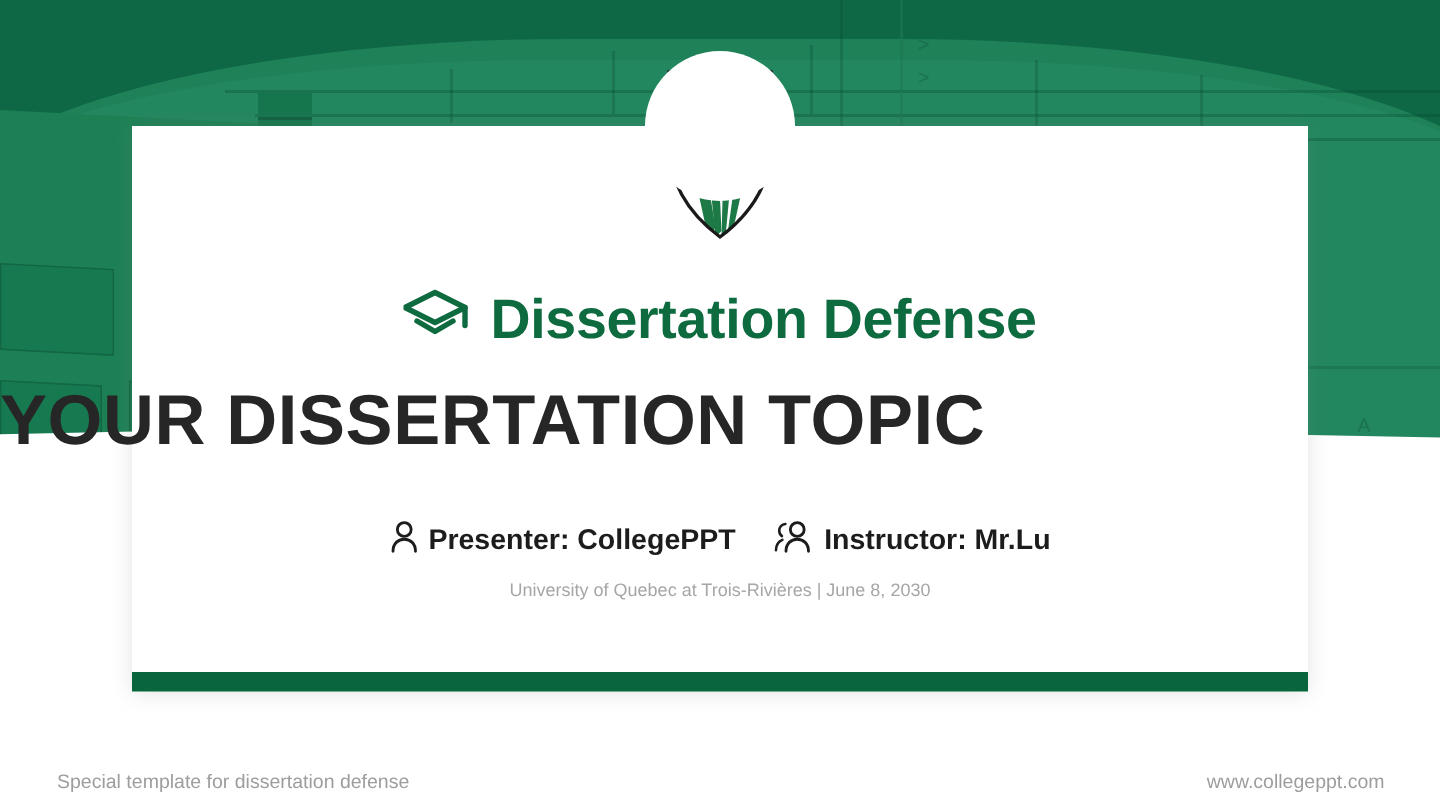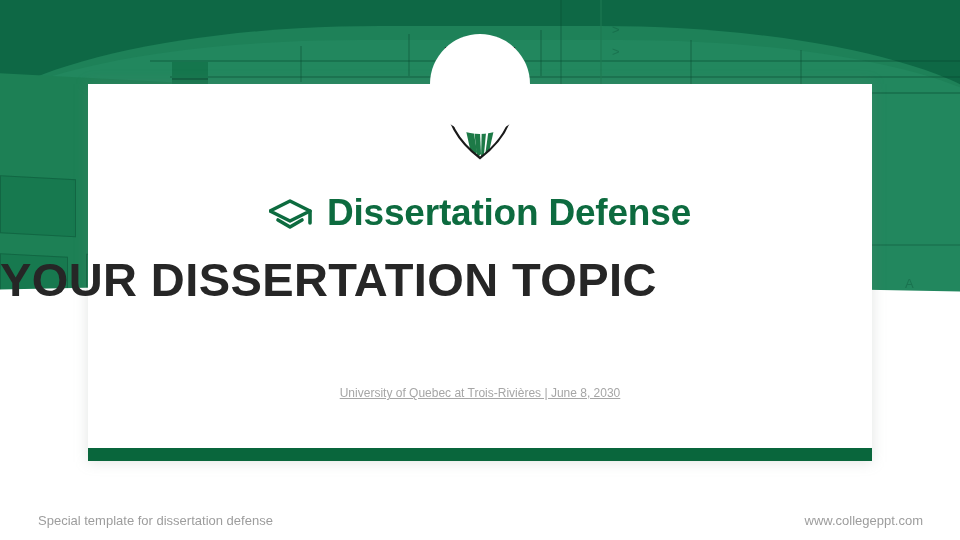--- a/index.html
+++ b/index.html
@@ -190,21 +190,21 @@
     background: #ffffff;
   }
 
   
   .title-row {
     position: absolute;
     left: 0;
     top: 192px;
     width: 960px;
     display: flex;
-    align-items: flex-end;
+    align-items: flex-start;
     justify-content: center;
     gap: 14px;
   }
   .cap-icon { width: 44px; height: 36px; display: block; }
   .title-green {
     font-size: 37px;
     font-weight: bold;
     color: #0d6b3f;
     letter-spacing: -0.2px;
     white-space: nowrap;
@@ -243,21 +243,20 @@
   }
   .subline {
     position: absolute;
     left: 0;
     top: 386px;
     width: 960px;
     text-align: center;
     font-size: 12px;
     color: #a6a6a6;
     white-space: nowrap;
-    text-decoration: underline;
   }
 
   
   .footer-left {
     position: absolute;
     left: 38px;
     top: 513px;
     font-size: 13px;
     color: #9d9d9d;
     white-space: nowrap;
@@ -371,19 +370,41 @@
         <path d="M21,3 L41,13 L21,23 L1,13 Z" stroke="#0d6b3f" stroke-width="3.6" stroke-linejoin="round" fill="none"></path>
         <path d="M41,13 L41,25" stroke="#0d6b3f" stroke-width="3.6" stroke-linecap="round"></path>
         <path d="M9,22 L21,29 L33,22" stroke="#0d6b3f" stroke-width="3.6" stroke-linejoin="round" stroke-linecap="round" fill="none"></path>
       </svg>
     </span>
     <span class="title-green">Dissertation Defense</span>
   </div>
 
   <div class="topic">YOUR DISSERTATION TOPIC</div>
 
+  <div class="people-row">
+    <div class="person-item">
+      <span>
+        <svg width="19" height="22" viewBox="0 0 19 22" fill="none">
+          <circle cx="9.5" cy="6" r="4.6" stroke="#1c1c1c" stroke-width="1.9"></circle>
+          <path d="M2,20.5 C2,15.4 5.4,12.5 9.5,12.5 C13.6,12.5 17,15.4 17,20.5" stroke="#1c1c1c" stroke-width="1.9" stroke-linecap="round" fill="none"></path>
+        </svg>
+      </span>
+      <span class="person-text">Presenter: CollegePPT</span>
+    </div>
+    <div class="person-item">
+      <span>
+        <svg width="26" height="22" viewBox="0 0 26 22" fill="none">
+          <circle cx="15.5" cy="6" r="4.6" stroke="#1c1c1c" stroke-width="1.9"></circle>
+          <path d="M8,20.5 C8,15.4 11.4,12.5 15.5,12.5 C19.6,12.5 23,15.4 23,20.5" stroke="#1c1c1c" stroke-width="1.9" stroke-linecap="round" fill="none"></path>
+          <path d="M7.6,2.3 C5.2,2.6 3.5,4.5 3.5,6.8 C3.5,8.3 4.2,9.6 5.3,10.4" stroke="#1c1c1c" stroke-width="1.7" stroke-linecap="round" fill="none"></path>
+          <path d="M5.6,12.9 C3.0,14.0 1.3,16.6 1.3,19.8" stroke="#1c1c1c" stroke-width="1.7" stroke-linecap="round" fill="none"></path>
+        </svg>
+      </span>
+      <span class="person-text">Instructor: Mr.Lu</span>
+    </div>
+  </div>
 
   <div class="subline">University of Quebec at Trois-Rivières | June 8, 2030</div>
 
   <div class="footer-left">Special template for dissertation defense</div>
   <div class="footer-right">www.collegeppt.com</div>
 
 </div>
 
 </body></html>

